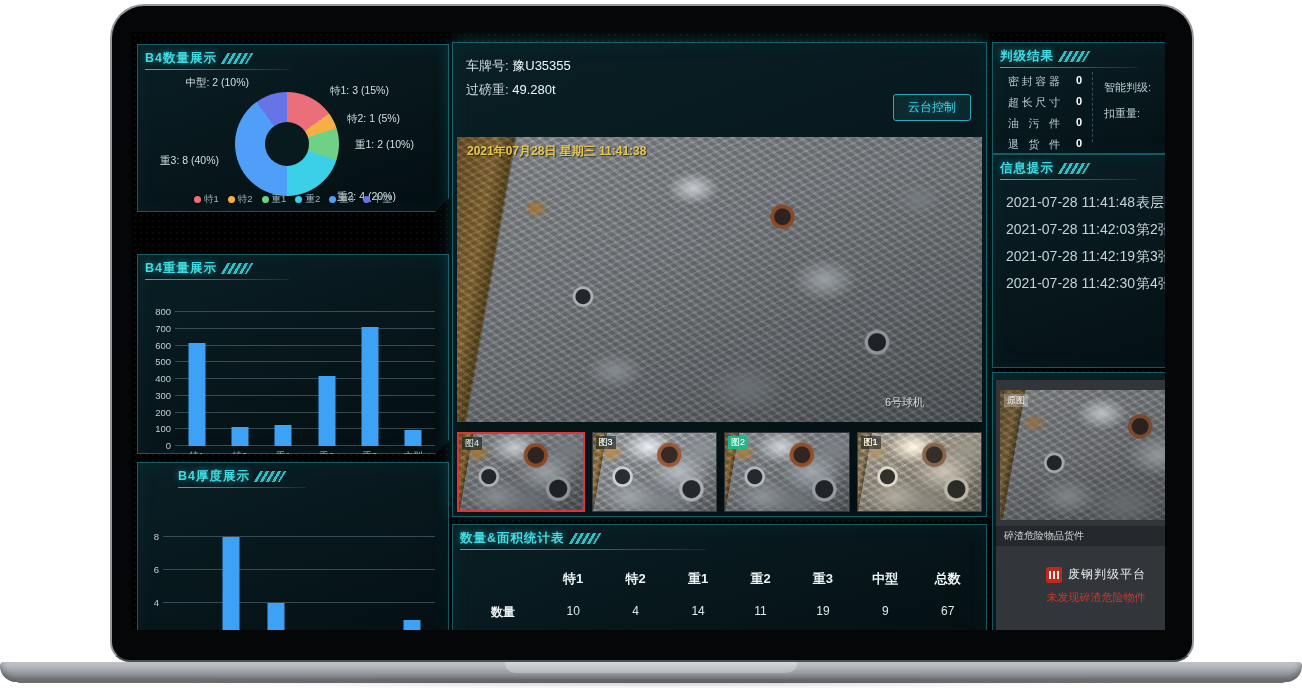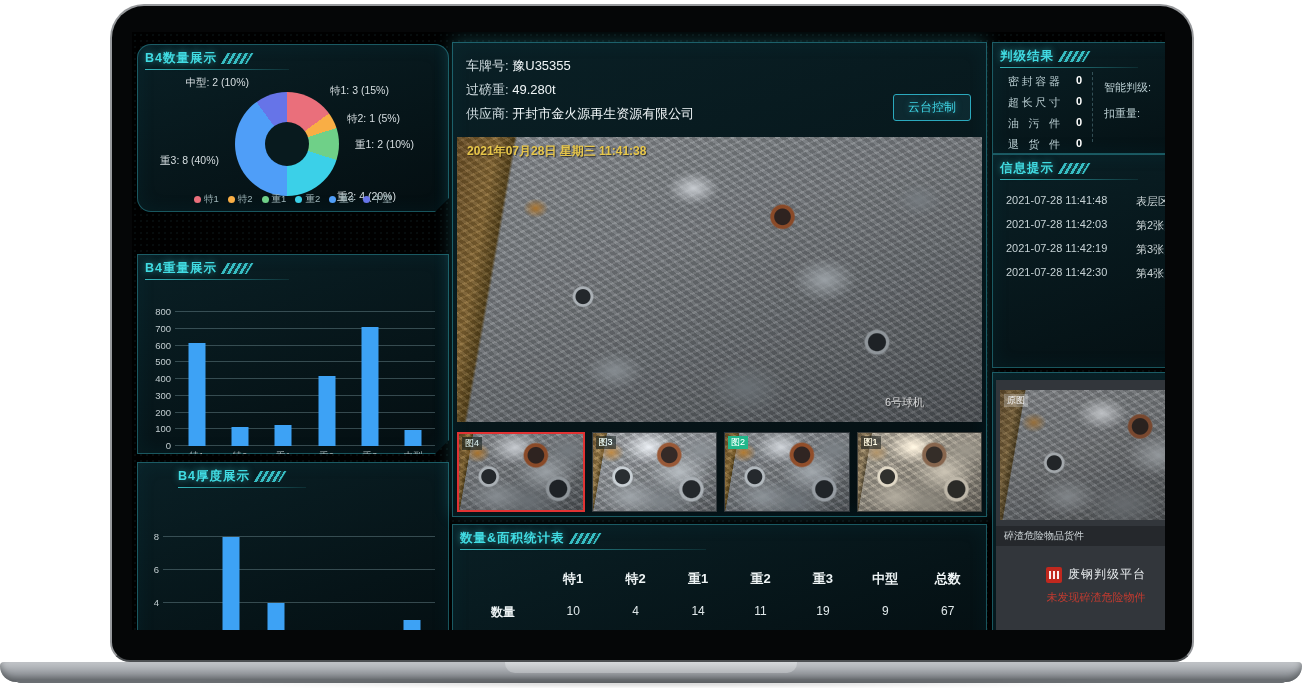--- a/index.html
+++ b/index.html
@@ -31,21 +31,21 @@
     clip-path:polygon(0 0,100% 0,100% calc(100% - 14px),calc(100% - 14px) 100%,0 100%); }
   .p-head { position:relative; display:flex; align-items:center; gap:7px; padding:6px 10px 2px 8px; }
   .p-head h2 { font-size:12.5px; font-weight:bold; color:#41dce3; letter-spacing:1px;
     text-shadow:0 0 7px rgba(63,217,223,.55); }
   .p-head .deco { width:26px; height:11px; transform:skewX(-32deg);
     background:repeating-linear-gradient(90deg, rgba(63,217,223,.85) 0 3px, rgba(63,217,223,.15) 3px 6px); }
   .p-head::after { content:""; position:absolute; left:8px; bottom:-1px; width:46%; height:1px;
     background:linear-gradient(90deg, rgba(63,217,223,.8), rgba(63,217,223,.1)); }
 
   
-  .p-quantity  { left:5px; top:12px;  width:312px; height:168px;border-radius:14px; }
+  .p-quantity  { left:5px; top:12px;  width:312px; height:168px; }
   .p-weight    { left:5px; top:222px; width:312px; height:200px; }
   .p-thickness { left:5px; top:430px; width:312px; height:200px;padding-left:33px; }
 
   
   .donut-wrap { position:absolute; left:0; top:24px; right:0; bottom:26px; }
   .donut { position:absolute; left:98px; top:24px; width:104px; height:104px; border-radius:50%; }
   .donut .hole { position:absolute; left:30px; top:30px; width:44px; height:44px; border-radius:50%; background:#081a1e; }
   .callout { position:absolute; font-size:10.5px; color:#d6dee1; white-space:nowrap; }
   .co0 { left:193px; top:16px; }
   .co1 { left:210px; top:44px; }
@@ -127,21 +127,21 @@
   .p-messages { left:860px; top:122px; width:300px; height:214px; }
   .p-hazard   { left:860px; top:340px; width:300px; height:300px; clip-path:none; }
   .g-list { position:absolute; left:16px; top:32px; }
   .g-row { display:flex; margin-bottom:6px; font-size:11px; }
   .g-lab { width:52px; color:#b9cdd1; text-align:justify; text-align-last:justify; }
   .g-val { color:#ffffff; font-weight:bold; margin-left:16px; }
   .g-div { position:absolute; left:100px; top:30px; bottom:12px; border-left:1px dashed rgba(95,135,145,.5); }
   .g-extra { position:absolute; left:112px; top:32px; font-size:11px; color:#b9cdd1;
     line-height:26px; white-space:nowrap; }
   .msg-list { position:absolute; left:14px; top:40px; right:0; }
-  .msg-row { display:flex; gap:10px; margin-bottom:9px; font-size:11px; white-space:nowrap; }
+  .msg-row { display:flex; gap:10px; margin-bottom:9px; font-size:14px; white-space:nowrap; }
   .msg-time { color:#c6d2d5; width:120px; flex:0 0 auto; }
   .msg-text { color:#cdd6d8; }
 
   .hz-card { position:absolute; left:4px; top:8px; width:288px; height:300px; background:#32363b; }
   .hz-img { position:absolute; left:4px; top:10px; width:226px; height:130px; overflow:hidden; }
   .hz-tag { position:absolute; left:4px; top:4px; font-size:9px; line-height:13px; padding:0 3px;
     color:#fff; background:rgba(255,255,255,.28); }
   .hz-caption { position:absolute; left:0; top:146px; width:100%; height:20px; background:#25282c;
     color:#ccd3d6; font-size:10px; line-height:20px; padding-left:8px; }
   .hz-brand { position:absolute; left:0; top:186px; width:200px; display:flex; justify-content:center;
@@ -306,24 +306,20 @@
 
       <section class="panel p-main">
         <div class="veh-info">
           <div>
             <span class="lbl">车牌号:</span>
             <span class="val">豫U35355</span>
           </div>
           <div>
             <span class="lbl">过磅重:</span>
             <span class="val">49.280t</span>
-          </div>
-          <div>
-            <span class="lbl">供应商:</span>
-            <span class="val">开封市金火源再生资源有限公司</span>
           </div>
         </div>
         <button class="ptz-btn">云台控制</button>
 
         <div class="photo art">
           <span class="ts-overlay">2021年07月28日 星期三 11:41:38</span>
           <span class="cam-overlay">6号球机</span>
         </div>
 
         <div class="thumbs">

